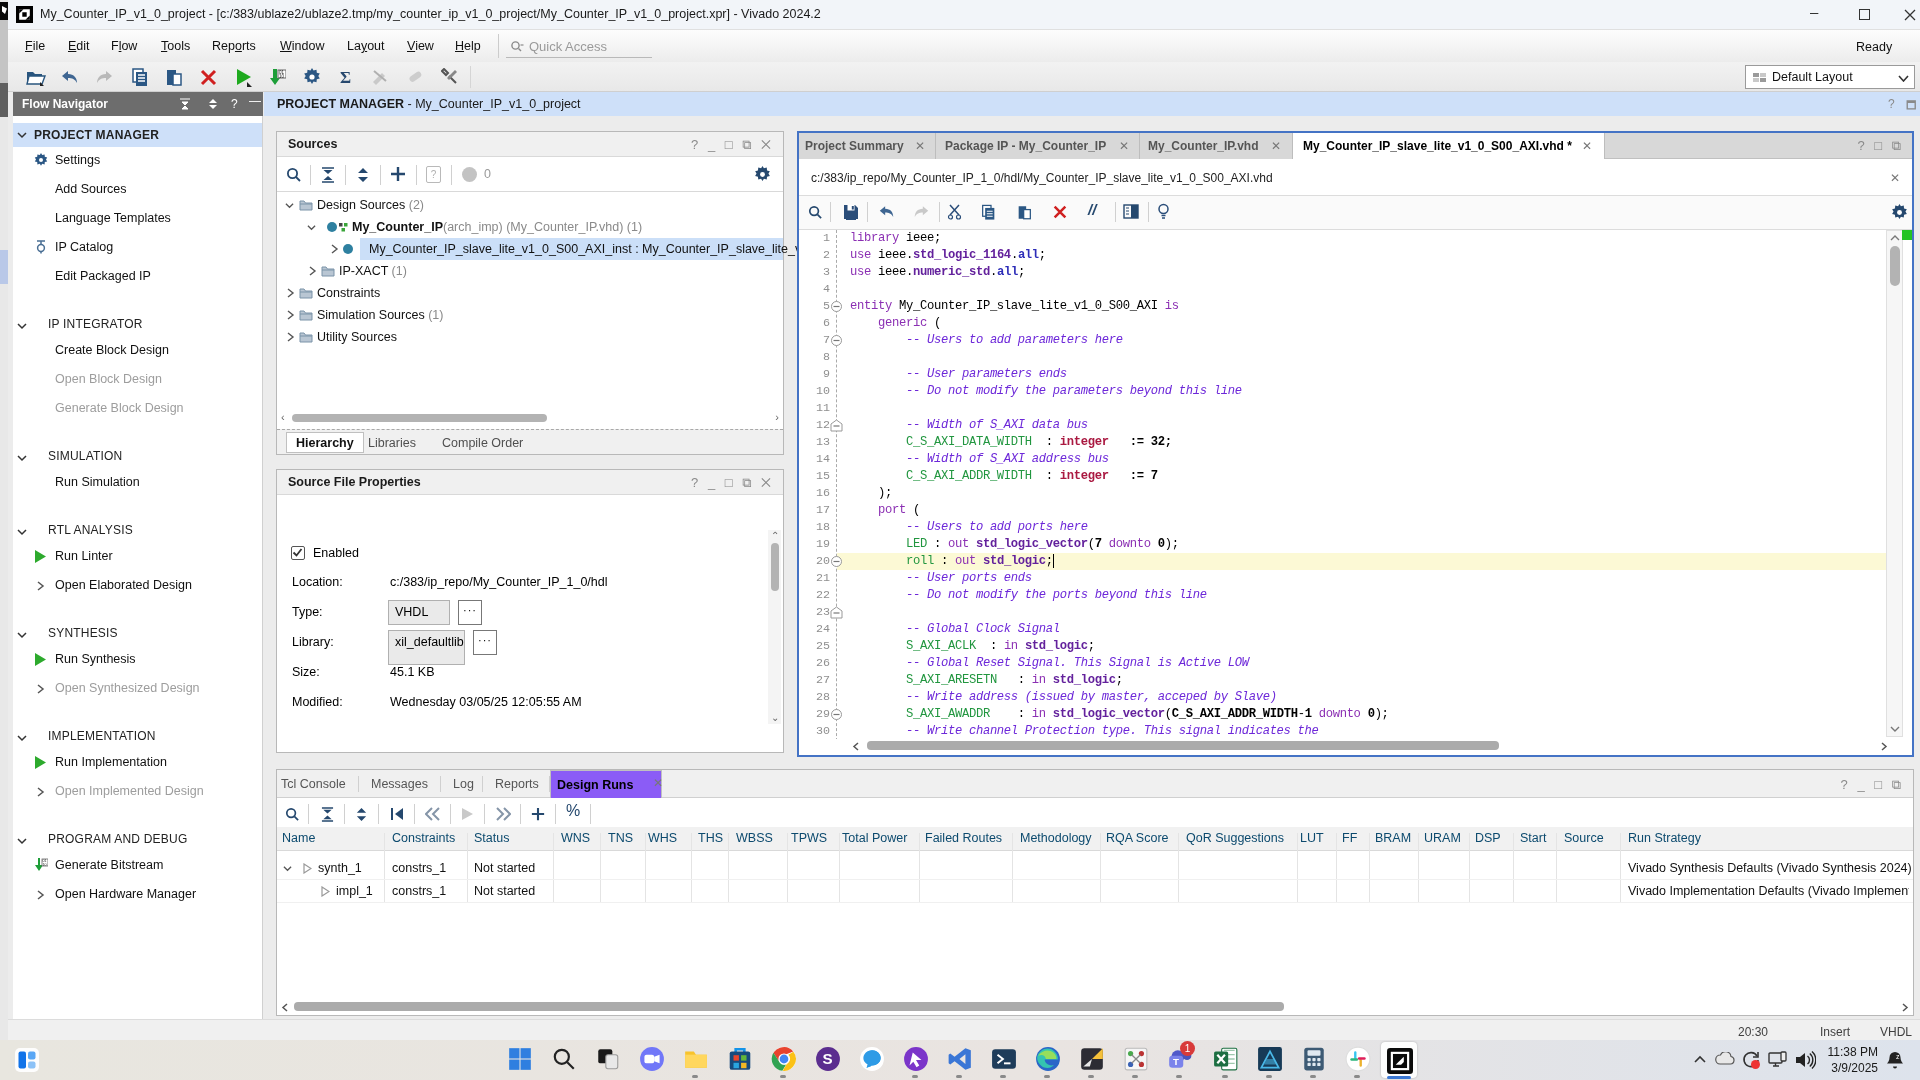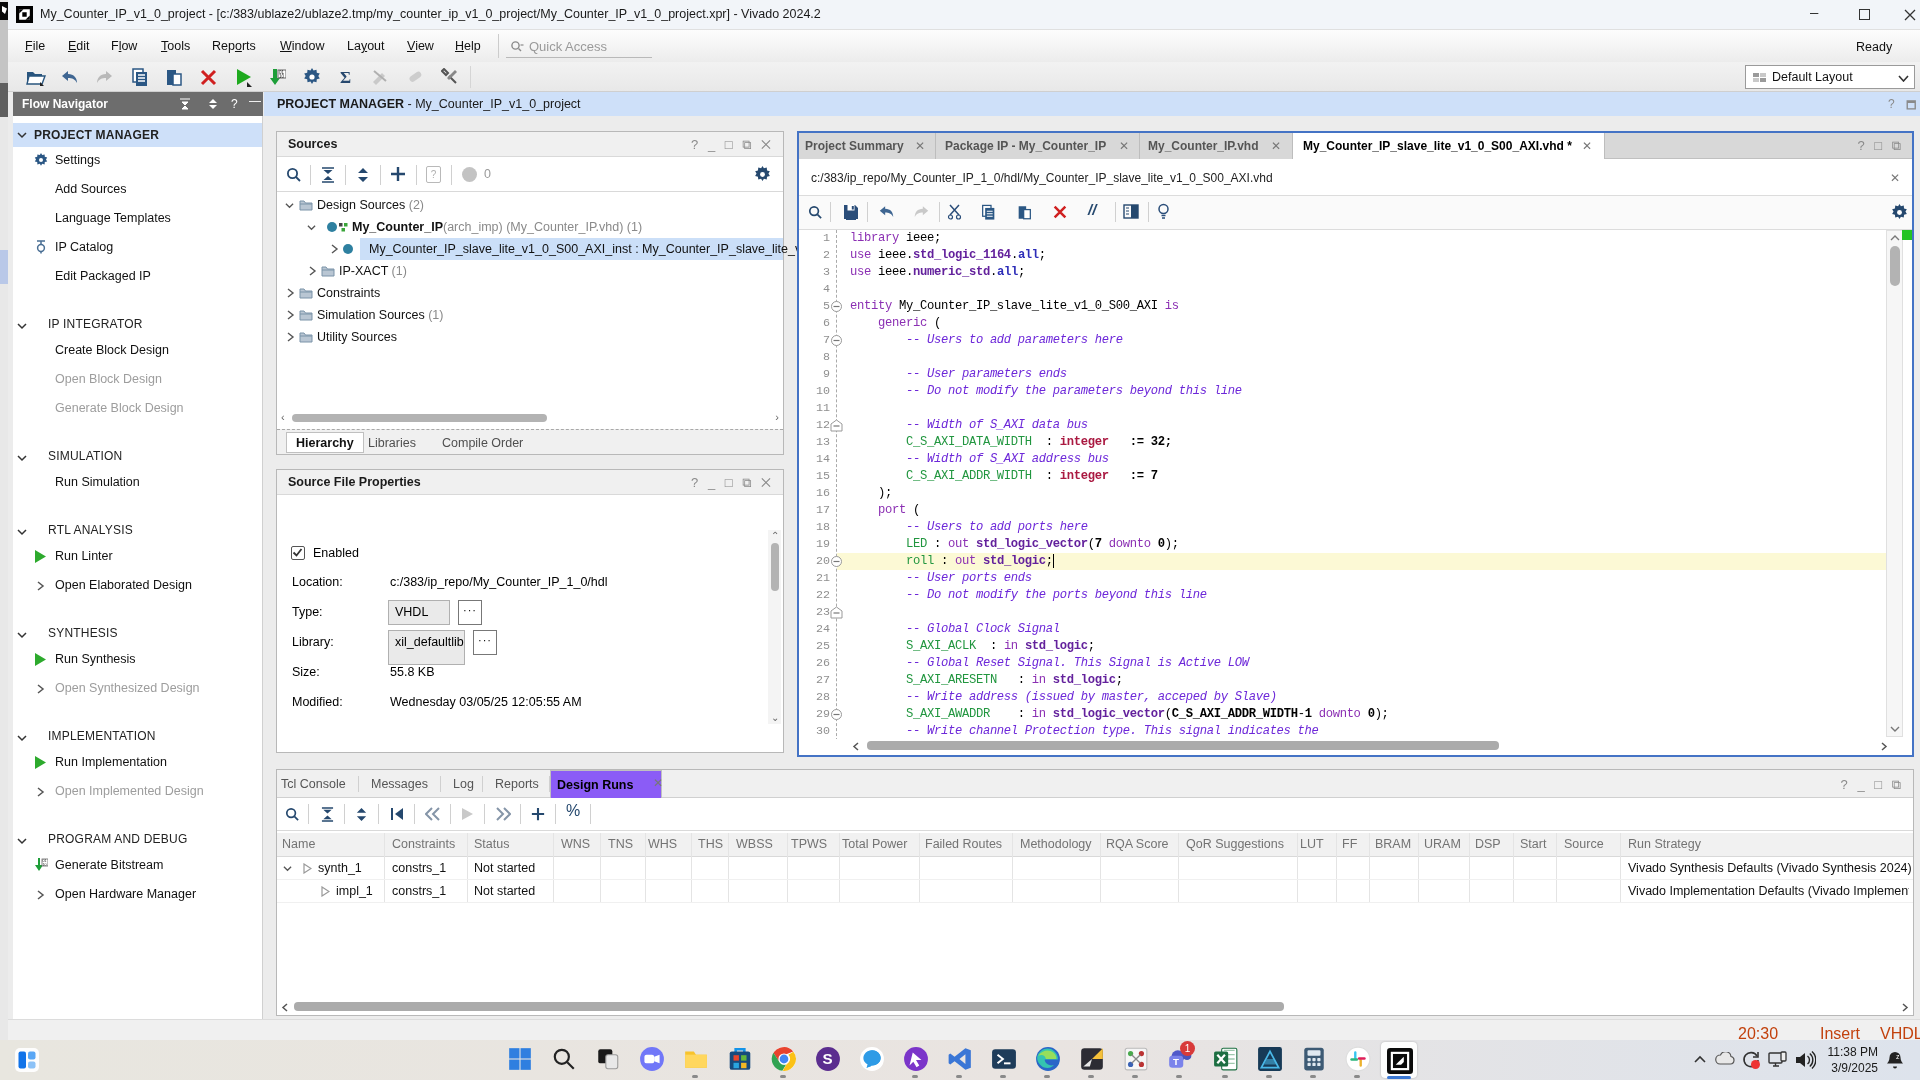--- a/index.html
+++ b/index.html
@@ -45,21 +45,21 @@
 .g{color:#21963f}
 .i{color:#aa1941;font-weight:bold}
 .c{color:#6d28d9;font-style:italic}
 .b{font-weight:bold}
 .a{color:#2d2db8;font-weight:bold}
 #curline{position:absolute;left:38px;right:0;top:323px;height:17px;background:#fcf9d5}
 
 #bottom{left:276px;top:769px;width:1638px;height:247px;background:#fff;border:1px solid #b8b8b8}
 .btab{position:absolute;top:0;height:28px;line-height:28px;font-size:12.5px;color:#555;padding:0 12px;white-space:nowrap}
 .btab.act{background:#8b5cf6;font-weight:bold;color:#000;border:1px solid #c0c0c0;border-bottom:none}
-#statusbar{left:8px;top:1019px;width:1912px;height:21px;background:#f0f0f0;border-top:1px solid #dcdcdc;font-size:16px;color:#c2410c}
+#statusbar{left:8px;top:1019px;width:1912px;height:21px;background:#f0f0f0;border-top:1px solid #dcdcdc;font-size:12px;color:#404040}
 
 #taskbar{left:0;top:1040px;width:1920px;height:40px;background:linear-gradient(90deg,#e8e6df,#e9e4e1 55%,#dde3ec)}
 .ticon{position:absolute;top:6px;width:26px;height:26px}
 .tdot{position:absolute;top:35px;width:6px;height:3px;border-radius:2px;background:#8a8a8a}
 .sep{position:absolute;width:1px;background:#d0d0d0}
 svg{display:block}
 </style></head>
 <body>
 <div id="screen">
 <div class="abs" id="strip"></div>
@@ -413,21 +413,21 @@
   <span class="abs" style="left:36px;top:76px;font-size:12.5px">Enabled</span>
   <span class="abs" style="left:15px;top:105px;font-size:12.5px">Location:</span>
   <span class="abs" style="left:113px;top:105px;font-size:12.5px">c:/383/ip_repo/My_Counter_IP_1_0/hdl</span>
   <span class="abs" style="left:15px;top:135px;font-size:12.5px">Type:</span>
   <div class="abs" style="left:111px;top:130px;width:62px;height:25px;background:#eaeaea;border:1px solid #b0b0b0;font-size:12.5px;padding:4px 0 0 6px">VHDL</div>
   <div class="abs" style="left:181px;top:130px;width:24px;height:25px;background:#fff;border:1px solid #777;font-size:11px;text-align:center;line-height:18px;letter-spacing:1px">···</div>
   <span class="abs" style="left:15px;top:165px;font-size:12.5px">Library:</span>
   <div class="abs" style="left:111px;top:160px;width:77px;height:35px;background:#eaeaea;border:1px solid #b0b0b0;font-size:12.5px;padding:4px 0 0 6px">xil_defaultlib</div>
   <div class="abs" style="left:196px;top:160px;width:24px;height:25px;background:#fff;border:1px solid #777;font-size:11px;text-align:center;line-height:18px;letter-spacing:1px">···</div>
   <span class="abs" style="left:15px;top:195px;font-size:12.5px">Size:</span>
-  <span class="abs" style="left:113px;top:195px;font-size:12.5px">55.8 KB</span>
+  <span class="abs" style="left:113px;top:195px;font-size:12.5px">45.1 KB</span>
   <span class="abs" style="left:15px;top:225px;font-size:12.5px">Modified:</span>
   <span class="abs" style="left:113px;top:225px;font-size:12.5px">Wednesday 03/05/25 12:05:55 AM</span>
 
   <div class="abs" style="right:2px;top:60px;width:13px;bottom:28px;background:#f4f4f4">
     <span class="abs" style="left:3px;top:0px;color:#666;font-size:10px">⌃</span>
     <div class="abs" style="left:2.5px;top:13px;width:8px;height:48px;background:#b3b3b3;border-radius:4px"></div>
     <span class="abs" style="left:3px;bottom:1px;color:#666;font-size:10px">⌄</span>
   </div>
 </div>
 
@@ -655,21 +655,21 @@
         </svg>
     <div class="sep" style="left:243px;top:6px;height:20px"></div>
     <svg class="abs" style="left:254px;top:9px" width="14" height="14" viewBox="0 0 16 16">
           <path d="M8 1 v14 M1 8 h14" stroke="#25486e" stroke-width="2.4"></path>
         </svg>
     <div class="sep" style="left:278px;top:6px;height:20px"></div>
     <span class="abs" style="left:289px;top:4px;color:#25486e;font-size:16px">%</span>
     <div class="sep" style="left:313px;top:6px;height:20px"></div>
   </div>
 
-  <div class="abs" style="left:0;top:63px;right:0;height:24px;background:#f1f1f1;border-bottom:1px solid #d9d9d9;font-size:12.5px;color:#737373;overflow:hidden">
+  <div class="abs" style="left:0;top:57px;right:0;height:24px;background:#f1f1f1;border-bottom:1px solid #d9d9d9;font-size:12.5px;color:#0c4a6e;overflow:hidden">
     <span class="abs" style="left:5px;top:4px">Name</span>
     <span class="abs" style="left:115px;top:4px">Constraints</span>
     <span class="abs" style="left:197px;top:4px">Status</span>
     <span class="abs" style="left:284px;top:4px">WNS</span>
     <span class="abs" style="left:331px;top:4px">TNS</span>
     <span class="abs" style="left:371px;top:4px">WHS</span>
     <span class="abs" style="left:421px;top:4px">THS</span>
     <span class="abs" style="left:459px;top:4px">WBSS</span>
     <span class="abs" style="left:514px;top:4px">TPWS</span>
     <span class="abs" style="left:565px;top:4px">Total Power</span>

